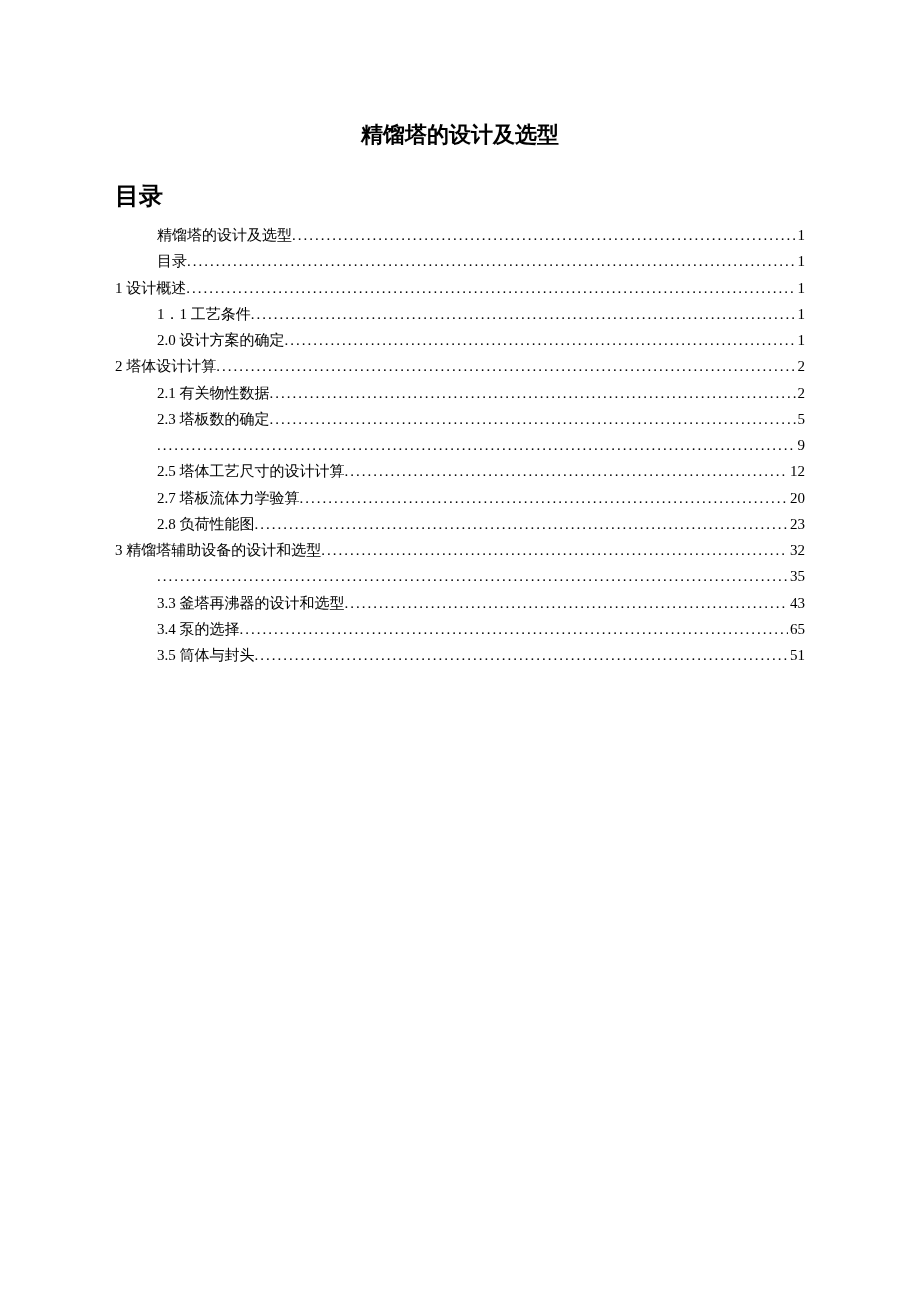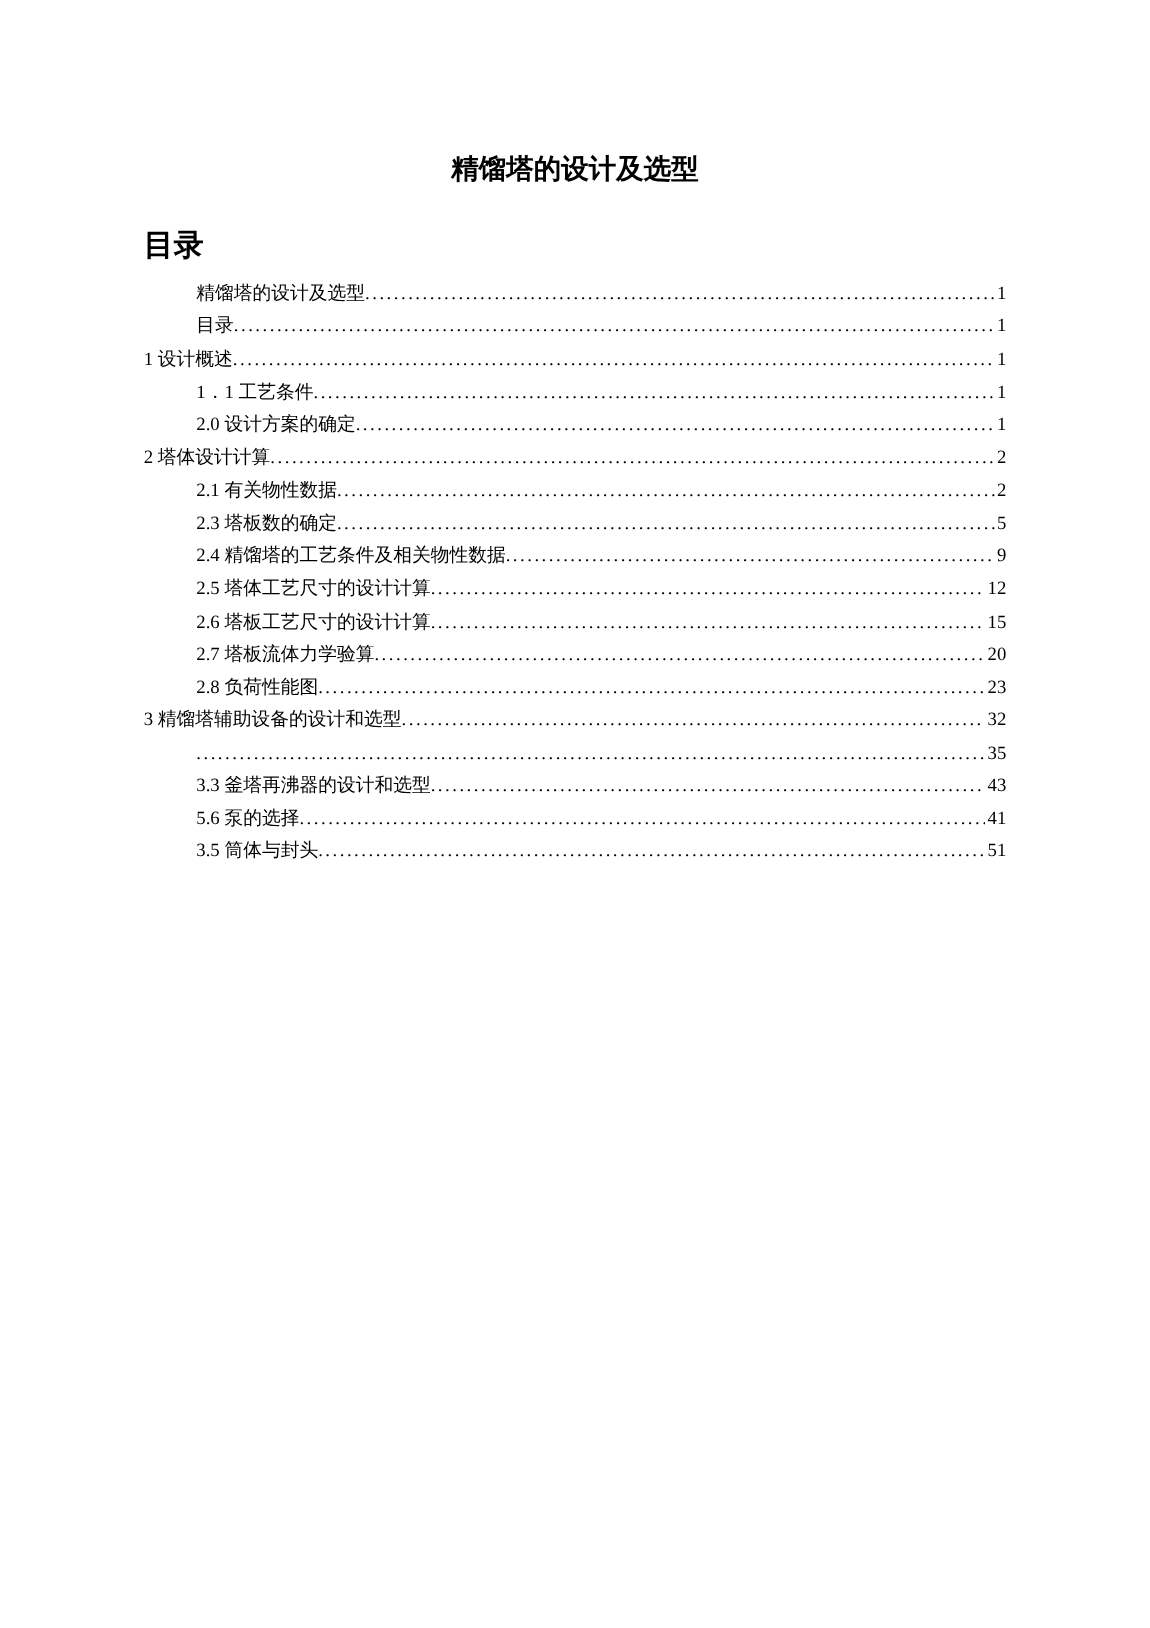--- a/index.html
+++ b/index.html
@@ -100,33 +100,27 @@
       <span class="toc-label">2.1 有关物性数据</span>
       <span class="toc-dots"></span>
       <span class="toc-page">2</span>
     </div>
     <div class="toc-entry indent">
       <span class="toc-label">2.3 塔板数的确定</span>
       <span class="toc-dots"></span>
       <span class="toc-page">5</span>
     </div>
     <div class="toc-entry indent">
-      <span class="toc-label">2.4 精馏塔的工艺条件及相关物性数据</span>
       <span class="toc-dots"></span>
       <span class="toc-page">9</span>
     </div>
     <div class="toc-entry indent">
       <span class="toc-label">2.5 塔体工艺尺寸的设计计算</span>
       <span class="toc-dots"></span>
       <span class="toc-page">12</span>
-    </div>
-    <div class="toc-entry indent">
-      <span class="toc-label">2.6 塔板工艺尺寸的设计计算</span>
-      <span class="toc-dots"></span>
-      <span class="toc-page">15</span>
     </div>
     <div class="toc-entry indent">
       <span class="toc-label">2.7 塔板流体力学验算</span>
       <span class="toc-dots"></span>
       <span class="toc-page">20</span>
     </div>
     <div class="toc-entry indent">
       <span class="toc-label">2.8 负荷性能图</span>
       <span class="toc-dots"></span>
       <span class="toc-page">23</span>
@@ -139,22 +133,22 @@
     <div class="toc-entry indent">
       <span class="toc-dots"></span>
       <span class="toc-page">35</span>
     </div>
     <div class="toc-entry indent">
       <span class="toc-label">3.3 釜塔再沸器的设计和选型</span>
       <span class="toc-dots"></span>
       <span class="toc-page">43</span>
     </div>
     <div class="toc-entry indent">
-      <span class="toc-label">5.6 泵的选择</span>
+      <span class="toc-label">3.4 泵的选择</span>
       <span class="toc-dots"></span>
-      <span class="toc-page">41</span>
+      <span class="toc-page">65</span>
     </div>
     <div class="toc-entry indent">
       <span class="toc-label">3.5 筒体与封头</span>
       <span class="toc-dots"></span>
       <span class="toc-page">51</span>
     </div>
   </div>
 
 </body></html>

